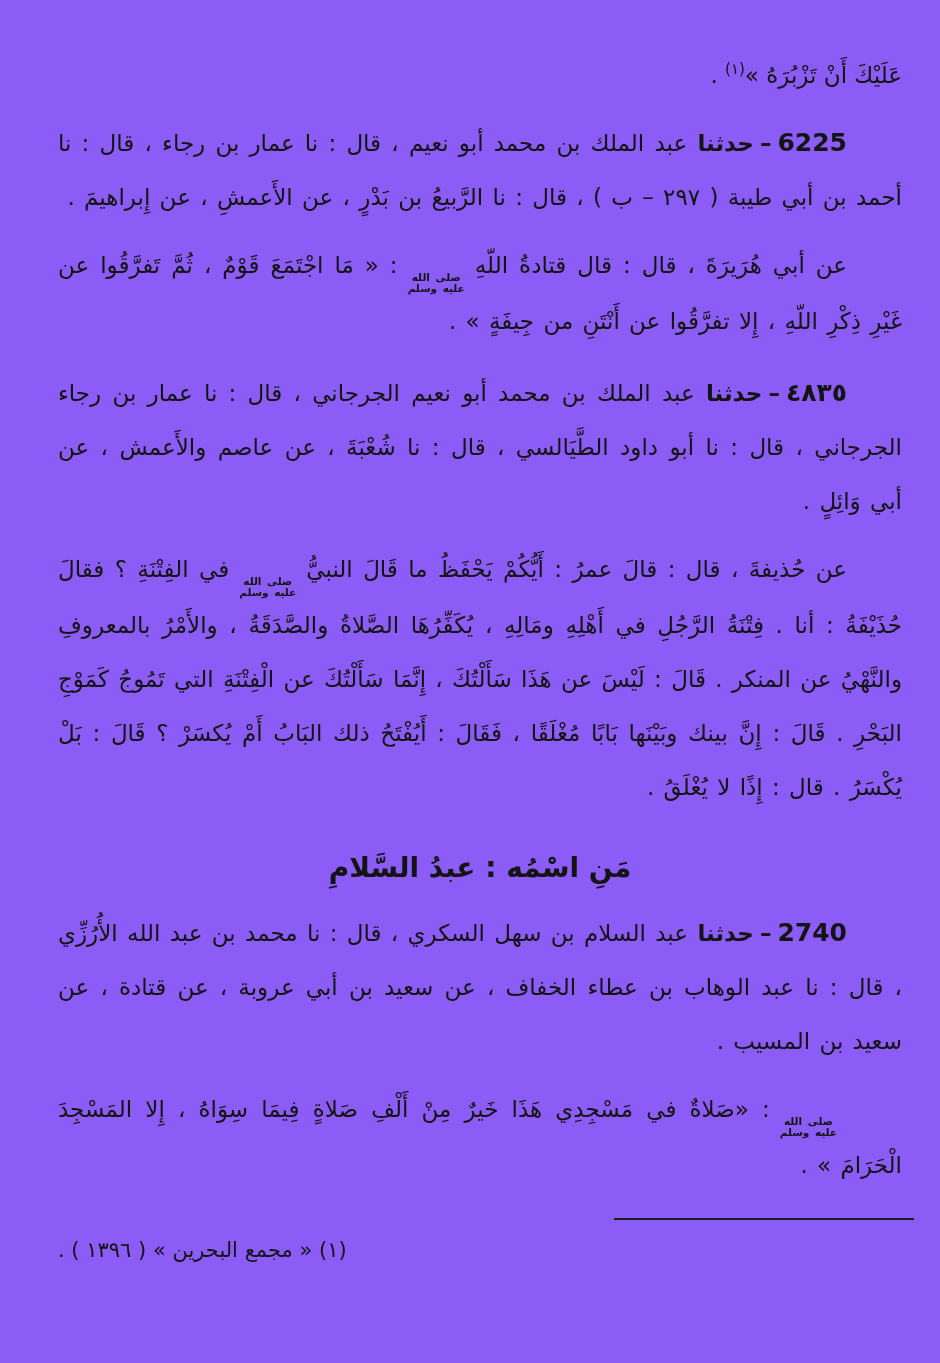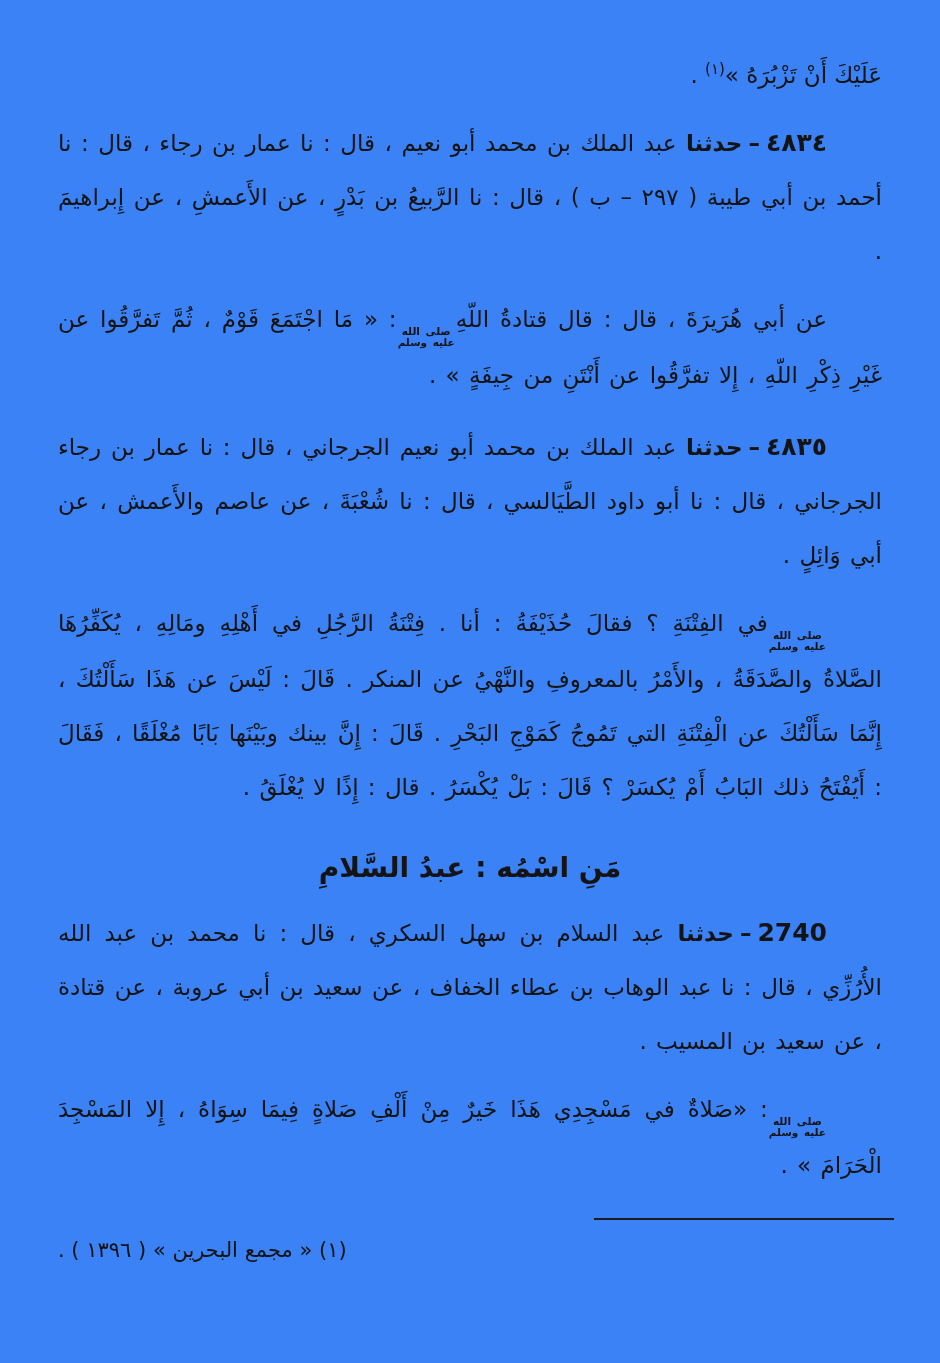--- a/index.html
+++ b/index.html
@@ -1,24 +1,24 @@
 <!DOCTYPE html>
 <html lang="ar" dir="rtl"><head>
 <meta charset="utf-8">
 <style>
   * { margin: 0; padding: 0; box-sizing: border-box; }
   html, body { width: 940px; background: #e9e9e6; }
   .page {
     width: 940px;
     height: 1363px;
-    background: #3b82f6;
+    background: #8b5cf6;
     color: #141414;
     direction: rtl;
     font-family: "DejaVu Sans", sans-serif;
-    padding: 46px 58px 0 58px;
+    padding: 46px 38px 0 58px;
     position: relative;
     overflow: hidden;
   }
   .body-par {
     font-size: 23px;
     line-height: 54px;
     text-align: justify;
     text-justify: inter-word;
     letter-spacing: 0;
     word-spacing: 2px;
@@ -39,21 +39,21 @@
   .entry-dash { font-weight: bold; padding: 0 6px; }
   .opener { font-weight: bold; }
   .saw {
     display: inline-flex;
     flex-direction: column;
     align-items: center;
     font-size: 10.5px;
     line-height: 11px;
     font-weight: bold;
     vertical-align: -8px;
-    margin: 0 1px;
+    margin: 0 10px;
     text-indent: 0;
   }
   .fn-ref {
     font-size: 15px;
     vertical-align: 9px;
     letter-spacing: 0;
   }
   .section-heading {
     text-align: center;
     font-weight: bold;
@@ -86,32 +86,32 @@
     letter-spacing: 2px;
   }
 </style>
 </head>
 <body>
 
 <div class="page">
 
   <p class="tail-line"><span>عَلَيْكَ أَنْ تَزْبُرَهُ »</span><span class="fn-ref">(١)</span><span> .</span></p>
 
-  <p class="body-par entry"><span class="entry-number">٤٨٣٤</span><span class="entry-dash">–</span><span class="opener">حدثنا</span>
+  <p class="body-par entry"><span class="entry-number">6225</span><span class="entry-dash">–</span><span class="opener">حدثنا</span>
     <span>عبد الملك بن محمد أبو نعيم ، قال : نا عمار بن رجاء ، قال : نا أحمد بن أبي طيبة ( ٢٩٧ – ب ) ، قال : نا الرَّبيعُ بن بَدْرٍ ، عن الأَعمشِ ، عن إِبراهيمَ .</span></p>
 
   <p class="body-par matn"><span>عن أبي هُرَيرَةَ ، قال : قال قتادةُ اللّهِ</span><span class="saw">
         <span>صلى الله</span>
         <span>عليه وسلم</span>
       </span><span>: « مَا اجْتَمَعَ قَوْمٌ ، ثُمَّ تَفرَّقُوا عن غَيْرِ ذِكْرِ اللّهِ ، إِلا تفرَّقُوا عن أَنْتَنِ من جِيفَةٍ » .</span></p>
 
   <p class="body-par entry"><span class="entry-number">٤٨٣٥</span><span class="entry-dash">–</span><span class="opener">حدثنا</span>
     <span>عبد الملك بن محمد أبو نعيم الجرجاني ، قال : نا عمار بن رجاء الجرجاني ، قال : نا أبو داود الطَّيَالسي ، قال : نا شُعْبَةَ ، عن عاصم والأَعمش ، عن أبي وَائِلٍ .</span></p>
 
-  <p class="body-par matn"><span class="saw">
+  <p class="body-par matn"><span>عن حُذيفةَ ، قال : قالَ عمرُ : أَيُّكُمْ يَحْفَظُ ما قَالَ النبيُّ</span><span class="saw">
         <span>صلى الله</span>
         <span>عليه وسلم</span>
       </span><span>في الفِتْنَةِ ؟ فقالَ حُذَيْفَةُ : أنا . فِتْنَةُ الرَّجُلِ في أَهْلِهِ ومَالِهِ ، يُكَفِّرُهَا الصَّلاةُ والصَّدَقَةُ ، والأَمْرُ بالمعروفِ والنَّهْيُ عن المنكر . قَالَ : لَيْسَ عن هَذَا سَأَلْتُكَ ، إِنَّمَا سَأَلْتُكَ عن الْفِتْنَةِ التي تَمُوجُ كَمَوْجِ البَحْرِ . قَالَ : إِنَّ بينك وبَيْنَها بَابًا مُغْلَقًا ، فَقَالَ : أَيُفْتَحُ ذلك البَابُ أَمْ يُكسَرْ ؟ قَالَ : بَلْ يُكْسَرُ . قال : إِذًا لا يُغْلَقُ .</span></p>
 
   <h2 class="section-heading">مَنِ اسْمُه : عبدُ السَّلامِ</h2>
 
   <p class="body-par entry"><span class="entry-number">2740</span><span class="entry-dash">–</span><span class="opener">حدثنا</span>
     <span>عبد السلام بن سهل السكري ، قال : نا محمد بن عبد الله الأُرُزِّي ، قال : نا عبد الوهاب بن عطاء الخفاف ، عن سعيد بن أبي عروبة ، عن قتادة ، عن سعيد بن المسيب .</span></p>
 
   <p class="body-par matn"><span class="saw">

